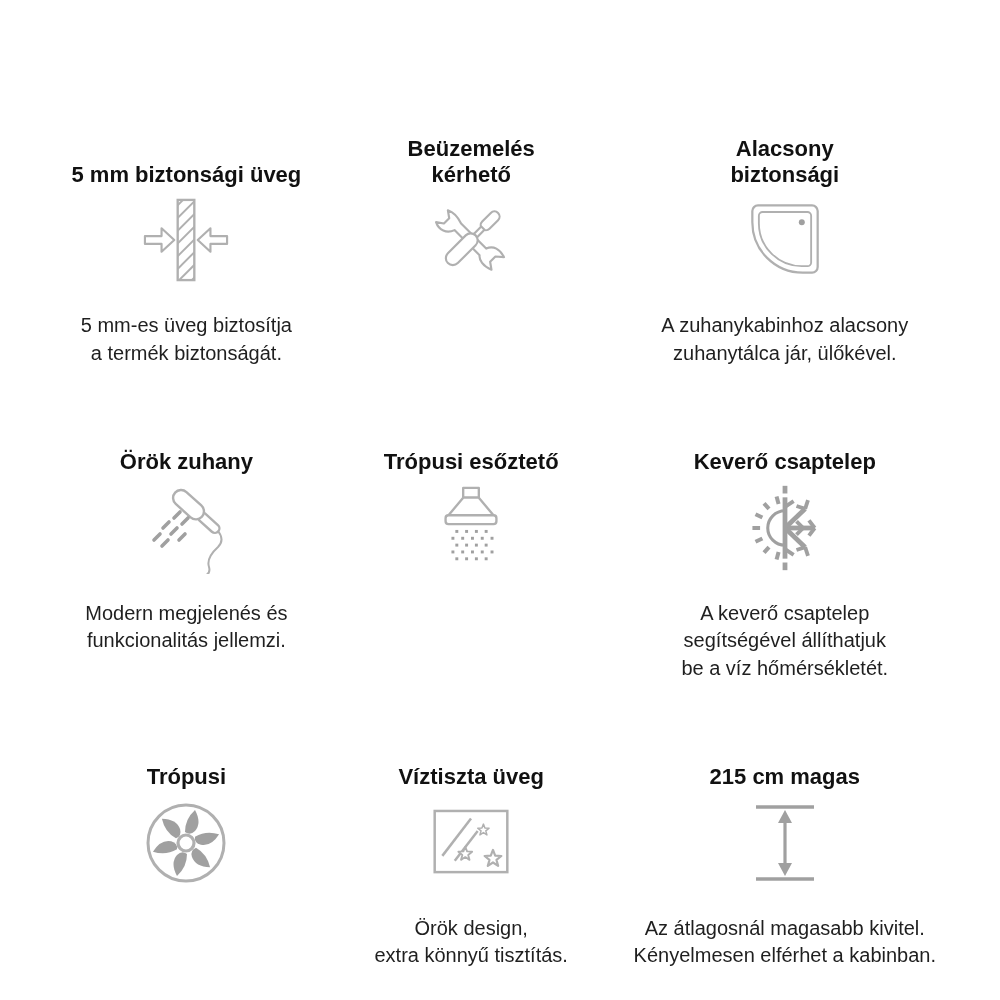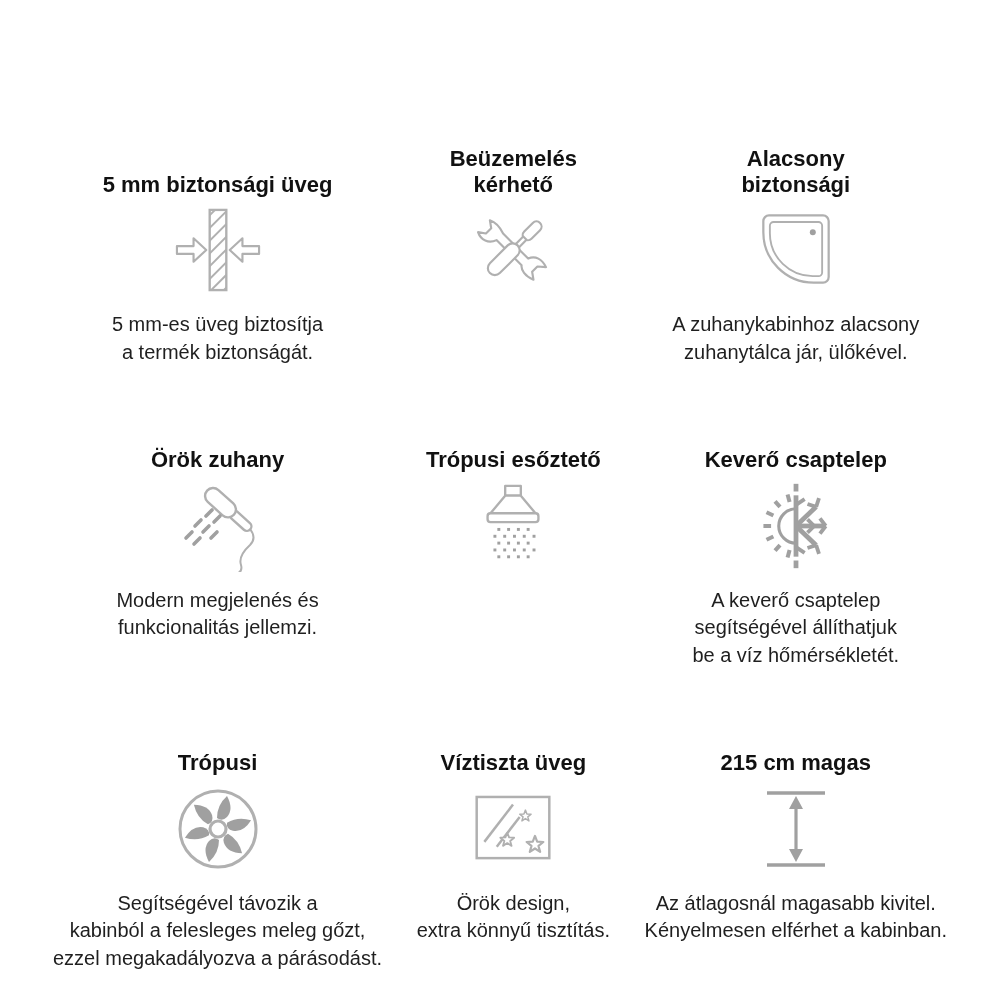--- a/index.html
+++ b/index.html
@@ -15,32 +15,32 @@
     display:grid;
     grid-template-columns:1fr 1fr 1fr;
     column-gap:8px;
     row-gap:66px;
   }
   .cell{
     display:flex;flex-direction:column;align-items:center;
     text-align:center;
   }
   .title{
-    margin:10px 0 5px 0;
+    margin:0 0 5px 0;
     font-size:22px;line-height:25.5px;font-weight:bold;color:#111111;
     white-space:pre;
     display:flex;align-items:flex-end;justify-content:center;
   }
   .sp2{min-height:51px;}
   .iconbox{
     height:96px;display:flex;align-items:center;justify-content:center;
     margin-bottom:8px;
   }
   .desc{
-    margin:5px;
+    margin:16px;
     font-size:20px;line-height:27.5px;color:#1f1f1f;
     white-space:pre;
   }
 </style>
 </head>
 <body>
 
 <div class="grid">
 
   <div class="cell">
@@ -213,23 +213,20 @@
           <path d="M45,35 Q45,22 55,13 Q62,26 55,34 Q50,39 45,35 Z"></path>
           <path d="M45,35 Q45,22 55,13 Q62,26 55,34 Q50,39 45,35 Z" transform="rotate(60 46 46)"></path>
           <path d="M45,35 Q45,22 55,13 Q62,26 55,34 Q50,39 45,35 Z" transform="rotate(120 46 46)"></path>
           <path d="M45,35 Q45,22 55,13 Q62,26 55,34 Q50,39 45,35 Z" transform="rotate(180 46 46)"></path>
           <path d="M45,35 Q45,22 55,13 Q62,26 55,34 Q50,39 45,35 Z" transform="rotate(240 46 46)"></path>
           <path d="M45,35 Q45,22 55,13 Q62,26 55,34 Q50,39 45,35 Z" transform="rotate(300 46 46)"></path>
         </g>
         <circle cx="46" cy="46" r="8" fill="#fff" stroke="#b0b0b0" stroke-width="3.2"></circle>
       </svg>
     </div>
-    <p class="desc">Segítségével távozik a
-kabinból a felesleges meleg gőzt,
-ezzel megakadályozva a párásodást.</p>
   </div>
 
   <div class="cell">
     <h3 class="title">Víztiszta üveg</h3>
     <div class="iconbox">
       <svg width="86" height="73" viewBox="0 0 90 76">
         <rect x="7" y="5" width="76" height="64" fill="#fff" stroke="#b0b0b0" stroke-width="2.6"></rect>
         <line x1="15" y1="52" x2="45" y2="13" stroke="#b0b0b0" stroke-width="2.6"></line>
         <line x1="28" y1="57" x2="52" y2="26" stroke="#b0b0b0" stroke-width="2.6"></line>
         <g fill="#fff" stroke="#b0b0b0" stroke-width="2" stroke-linejoin="round">

